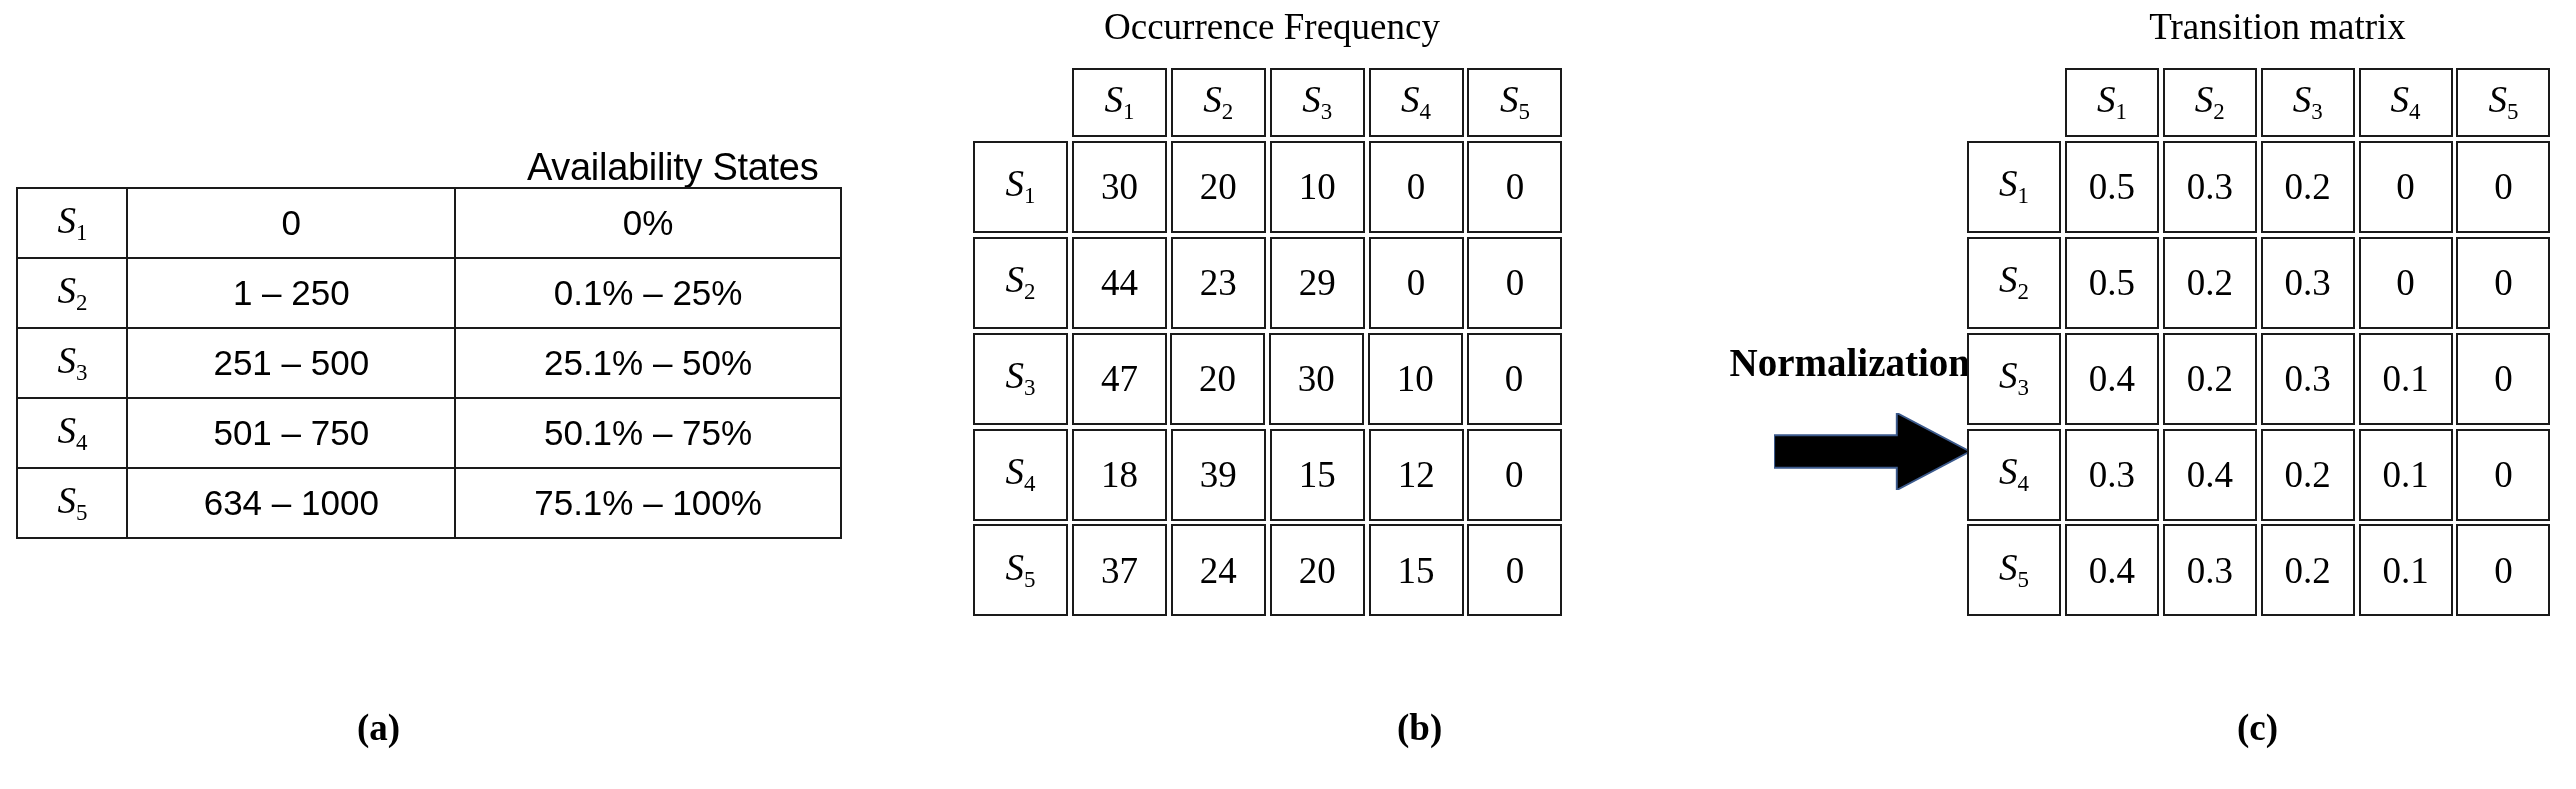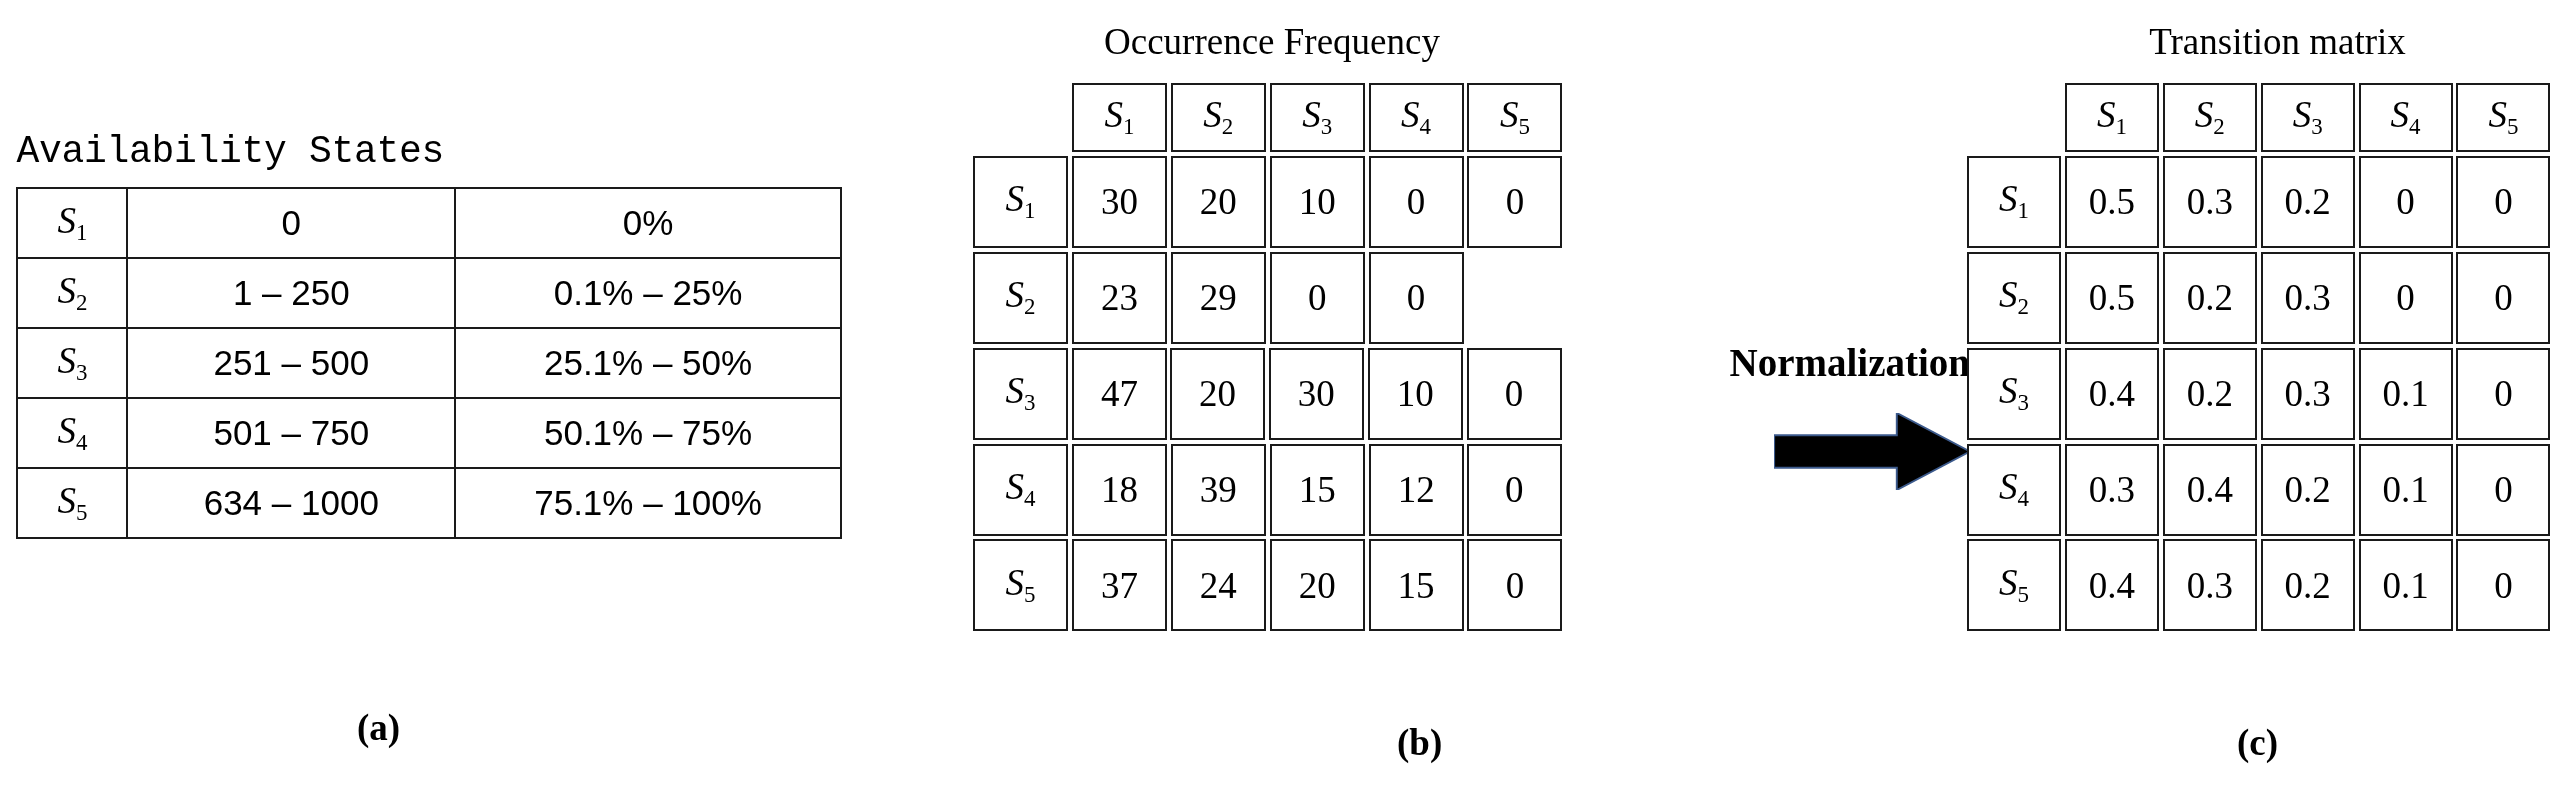--- a/index.html
+++ b/index.html
@@ -30,24 +30,24 @@
     font-size: 0.62em;
     vertical-align: -0.30em;
     font-family: "Liberation Serif", serif;
   }
 
   
   #panel-a { position: absolute; left: 0; top: 0; width: 870px; height: 789px; }
 
   #title-a {
     position: absolute;
-    left: 16.4px; top: 130px;
+    left: 16.4px; top: 146px;
     width: 802px;
-    text-align: left;
-    font-family: Liberation Mono, monospace;
+    text-align: right;
+    font-family: Liberation Sans, sans-serif;
     font-size: 38px;
     letter-spacing: -0.3px;
     white-space: nowrap;
   }
 
   #table-a {
     position: absolute;
     left: 16.4px; top: 187px;
     width: 802px;
     border-collapse: collapse;
@@ -62,21 +62,21 @@
     font-family: "Liberation Sans", sans-serif;
     font-size: 35px;
     white-space: nowrap;
   }
   #table-a td.state-col { width: 108px; padding: 0; }
   #table-a td.range-col { width: 318px; }
   #table-a td.pct-col   { width: 376px; }
   #table-a .sym { font-size: 37px; }
 
   
-  .matrix-panel { position: absolute; top: 15px; height: 703px; }
+  .matrix-panel { position: absolute; top: 0; height: 703px; }
 
   .matrix-title {
     position: absolute;
     text-align: center;
     font-family: "Liberation Serif", serif;
     font-size: 37px;
     white-space: nowrap;
   }
 
   .mgrid { position: absolute; }
@@ -196,20 +196,21 @@
           <div class="mcell" style="width: 95px; height: 92px; margin-right: 3.9px;">30</div>
           <div class="mcell" style="width: 95px; height: 92px; margin-right: 3.9px;">20</div>
           <div class="mcell" style="width: 95px; height: 92px; margin-right: 3.9px;">10</div>
           <div class="mcell" style="width: 95px; height: 92px; margin-right: 3.9px;">0</div>
           <div class="mcell" style="width: 95px; height: 92px;">0</div>
         </div>
         <div class="mrow" style="margin-bottom: 3.9px;">
           <div class="mcell hdr" style="width: 95px; height: 92px; margin-right: 3.9px;">
             <span class="sym">S<sub>2</sub></span>
           </div>
+          <div class="mcell" style="width: 95px; height: 92px; margin-right: 3.9px;">44</div>
           <div class="mcell" style="width: 95px; height: 92px; margin-right: 3.9px;">23</div>
           <div class="mcell" style="width: 95px; height: 92px; margin-right: 3.9px;">29</div>
           <div class="mcell" style="width: 95px; height: 92px; margin-right: 3.9px;">0</div>
           <div class="mcell" style="width: 95px; height: 92px;">0</div>
         </div>
         <div class="mrow" style="margin-bottom: 3.9px;">
           <div class="mcell hdr" style="width: 95px; height: 92px; margin-right: 3.9px;">
             <span class="sym">S<sub>3</sub></span>
           </div>
           <div class="mcell" style="width: 95px; height: 92px; margin-right: 3px;">47</div>

